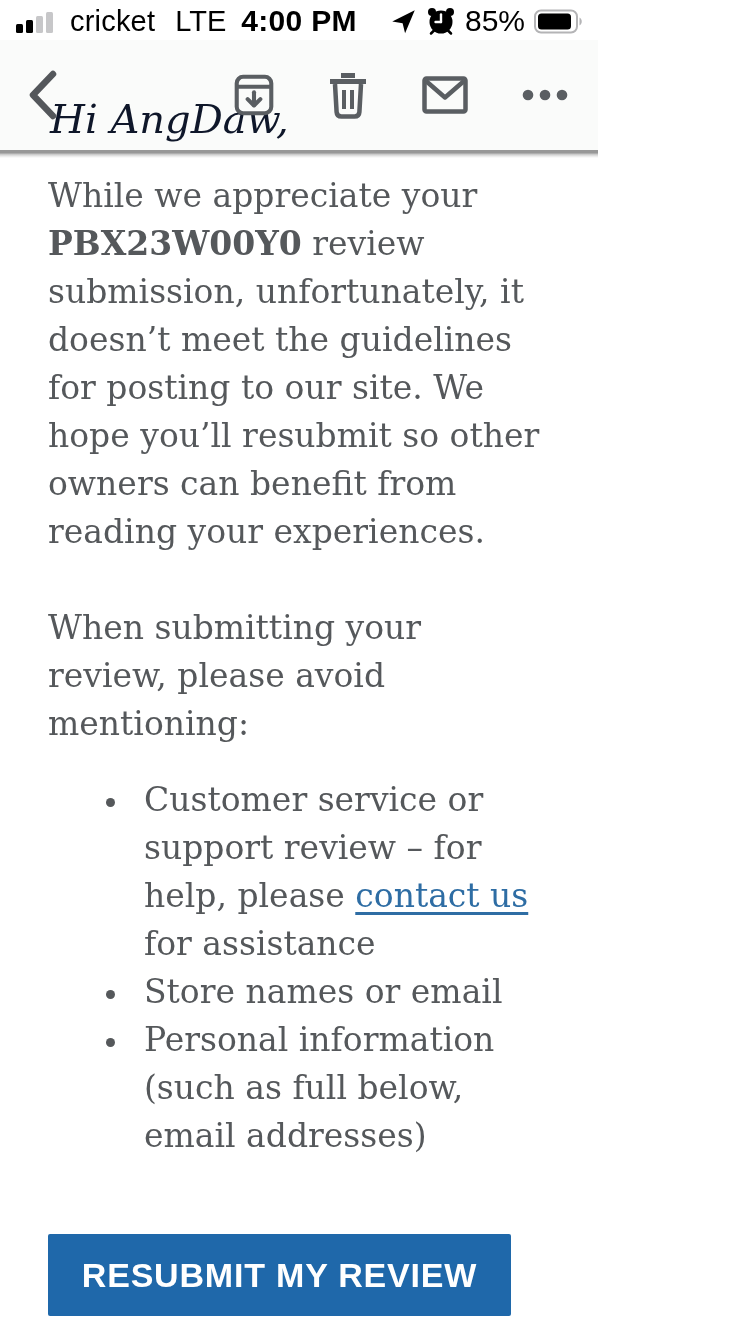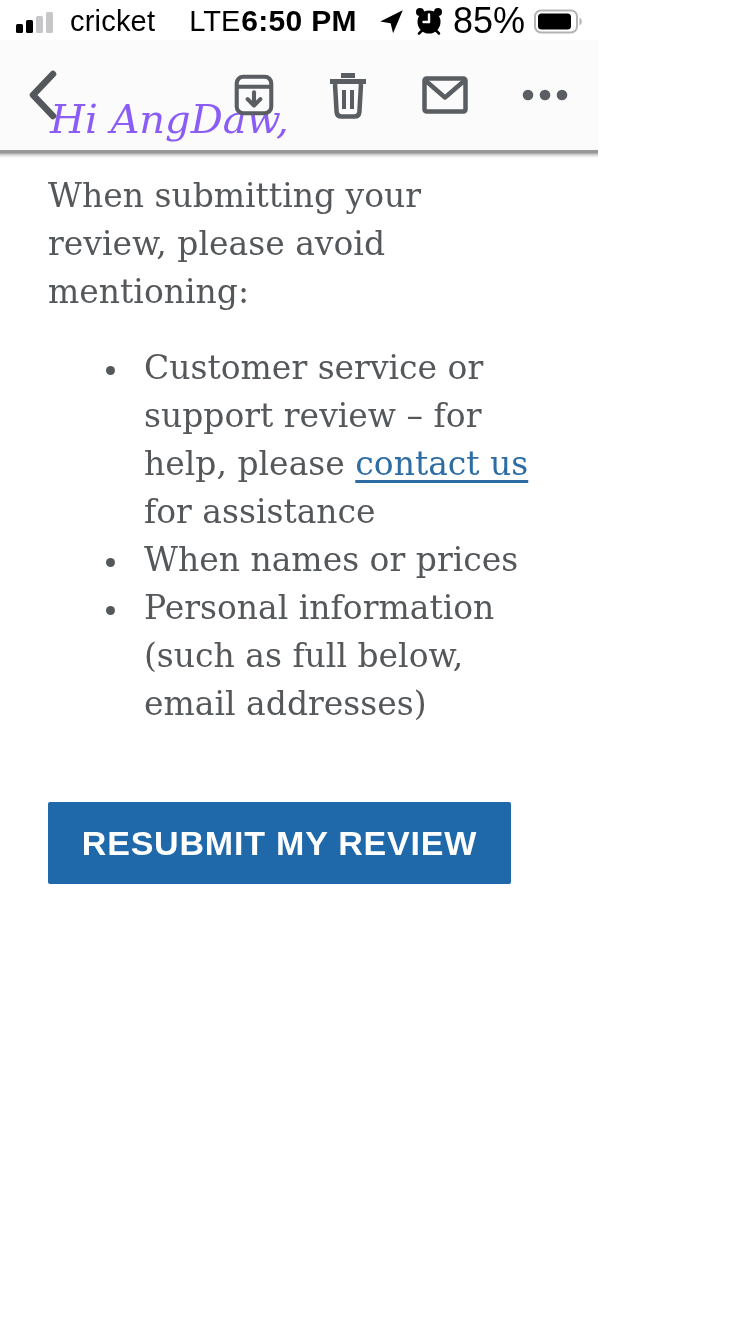--- a/index.html
+++ b/index.html
@@ -18,49 +18,49 @@
     height: 40px;
     display: flex;
     align-items: center;
     padding: 2px 14px 0 16px;
     font-size: 29px;
     color: #000;
     position: relative;
   }
   .sb-left { display: flex; align-items: center; gap: 12px; }
   .sb-carrier { letter-spacing: 0.2px; }
-  .sb-network { margin-left: 22px; }
+  .sb-network { margin-left: 8px; }
   .sb-center {
     position: absolute;
     left: 50%;
     transform: translateX(-50%);
     font-weight: 600;
     font-size: 30px;
     letter-spacing: 0.3px;
   }
   .sb-right { margin-left: auto; display: flex; align-items: center; gap: 9px; }
-  .sb-right .pct { font-size: 36px; }
+  .sb-right .pct { font-size: 30px; }
 
   
   .nav-bar {
     position: relative;
     height: 110px;
     background: #fafbfa;
     display: flex;
     align-items: center;
     padding: 0 30px 0 26px;
   }
   .ghost-greeting {
     position: absolute;
     left: 50px;
     top: 56px;
     font-family: "DejaVu Serif", serif;
     font-style: italic;
     font-size: 40px;
-    color: #8b5cf6;
+    color: #0f172a;
     z-index: 0;
     white-space: nowrap;
   }
   .icon-btn {
     background: none;
     border: none;
     padding: 0;
     margin: 0;
     display: flex;
     align-items: center;
@@ -128,21 +128,21 @@
     <div class="sb-left">
       <svg width="42" height="26" viewBox="0 0 42 26">
         <rect x="0" y="16" width="7" height="9" rx="1.5" fill="#000"></rect>
         <rect x="10" y="12" width="7" height="13" rx="1.5" fill="#000"></rect>
         <rect x="20" y="8" width="7" height="17" rx="1.5" fill="#c7c7c9"></rect>
         <rect x="30" y="4" width="7" height="21" rx="1.5" fill="#c7c7c9"></rect>
       </svg>
       <span class="sb-carrier">cricket</span>
       <span class="sb-network">LTE</span>
     </div>
-    <div class="sb-center">6:50 PM</div>
+    <div class="sb-center">4:00 PM</div>
     <div class="sb-right">
       <svg width="27" height="27" viewBox="0 0 24 24">
         <path d="M22 2 L2 12 L11.2 13.6 L13.4 22.5 Z" fill="#000"></path>
       </svg>
       <svg width="30" height="30" viewBox="0 0 30 30">
         <circle cx="6" cy="6" r="4" fill="#000"></circle>
         <circle cx="24" cy="6" r="4" fill="#000"></circle>
         <circle cx="15" cy="16" r="11.5" fill="#000"></circle>
         <line x1="15" y1="16" x2="15" y2="8.5" stroke="#fff" stroke-width="2.4" stroke-linecap="round"></line>
         <line x1="15" y1="16" x2="9.5" y2="16" stroke="#fff" stroke-width="2.4" stroke-linecap="round"></line>
@@ -197,26 +197,27 @@
           <circle cx="23" cy="6" r="5.3" fill="#5a5e62"></circle>
           <circle cx="40" cy="6" r="5.3" fill="#5a5e62"></circle>
         </svg>
       </button>
     </div>
   </nav>
 
   <div class="nav-shadow"></div>
 
   <main class="email-body">
+    <p><span>While we appreciate your </span><strong>PBX23W00Y0</strong><span> review submission, unfortunately, it doesn’t meet the guidelines for posting to our site. We hope you’ll resubmit so other owners can benefit from reading your experiences.</span></p>
 
 
     <p class="tight">When submitting your review, please avoid mentioning:</p>
 
     <ul class="guidelines">
       <li><span>Customer service or support review – for help, please </span><a href="#">contact us</a><span> for assistance</span></li>
-      <li>When names or prices</li>
+      <li>Store names or email</li>
       <li>Personal information (such as full below, email addresses)</li>
     </ul>
 
     <button class="resubmit-btn">RESUBMIT MY REVIEW</button>
   </main>
 
 </div>
 
 </body></html>

